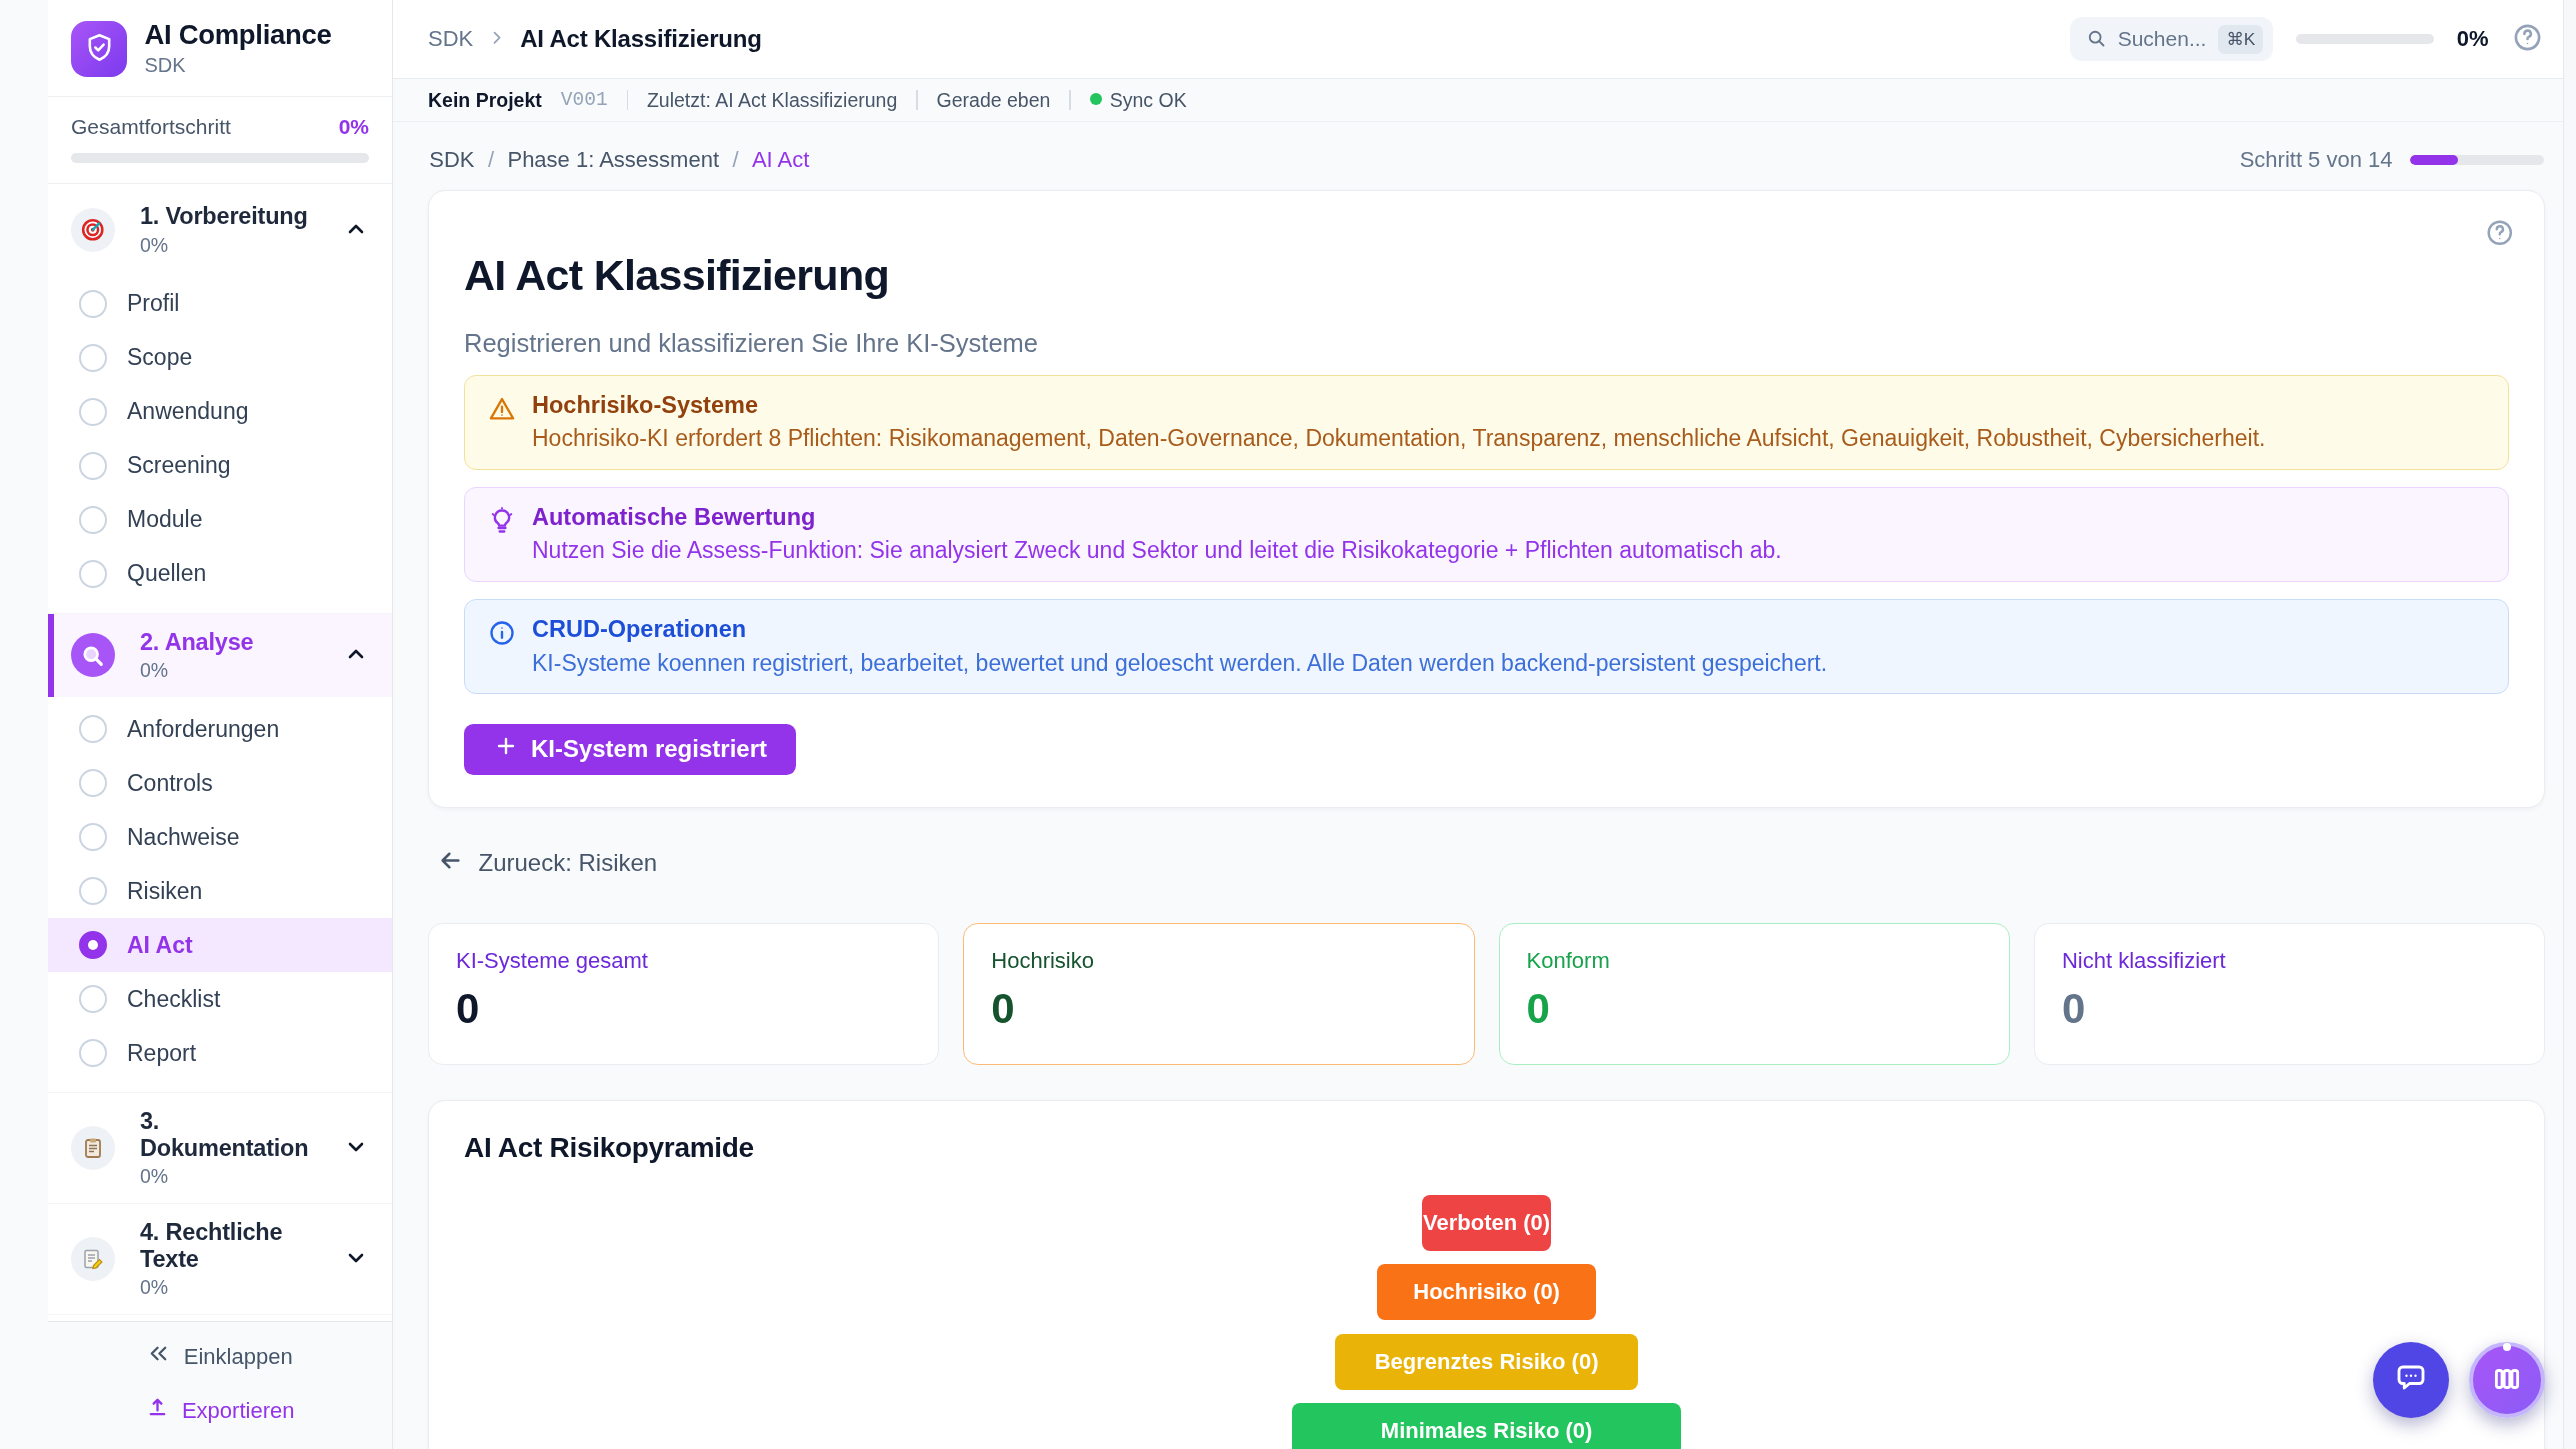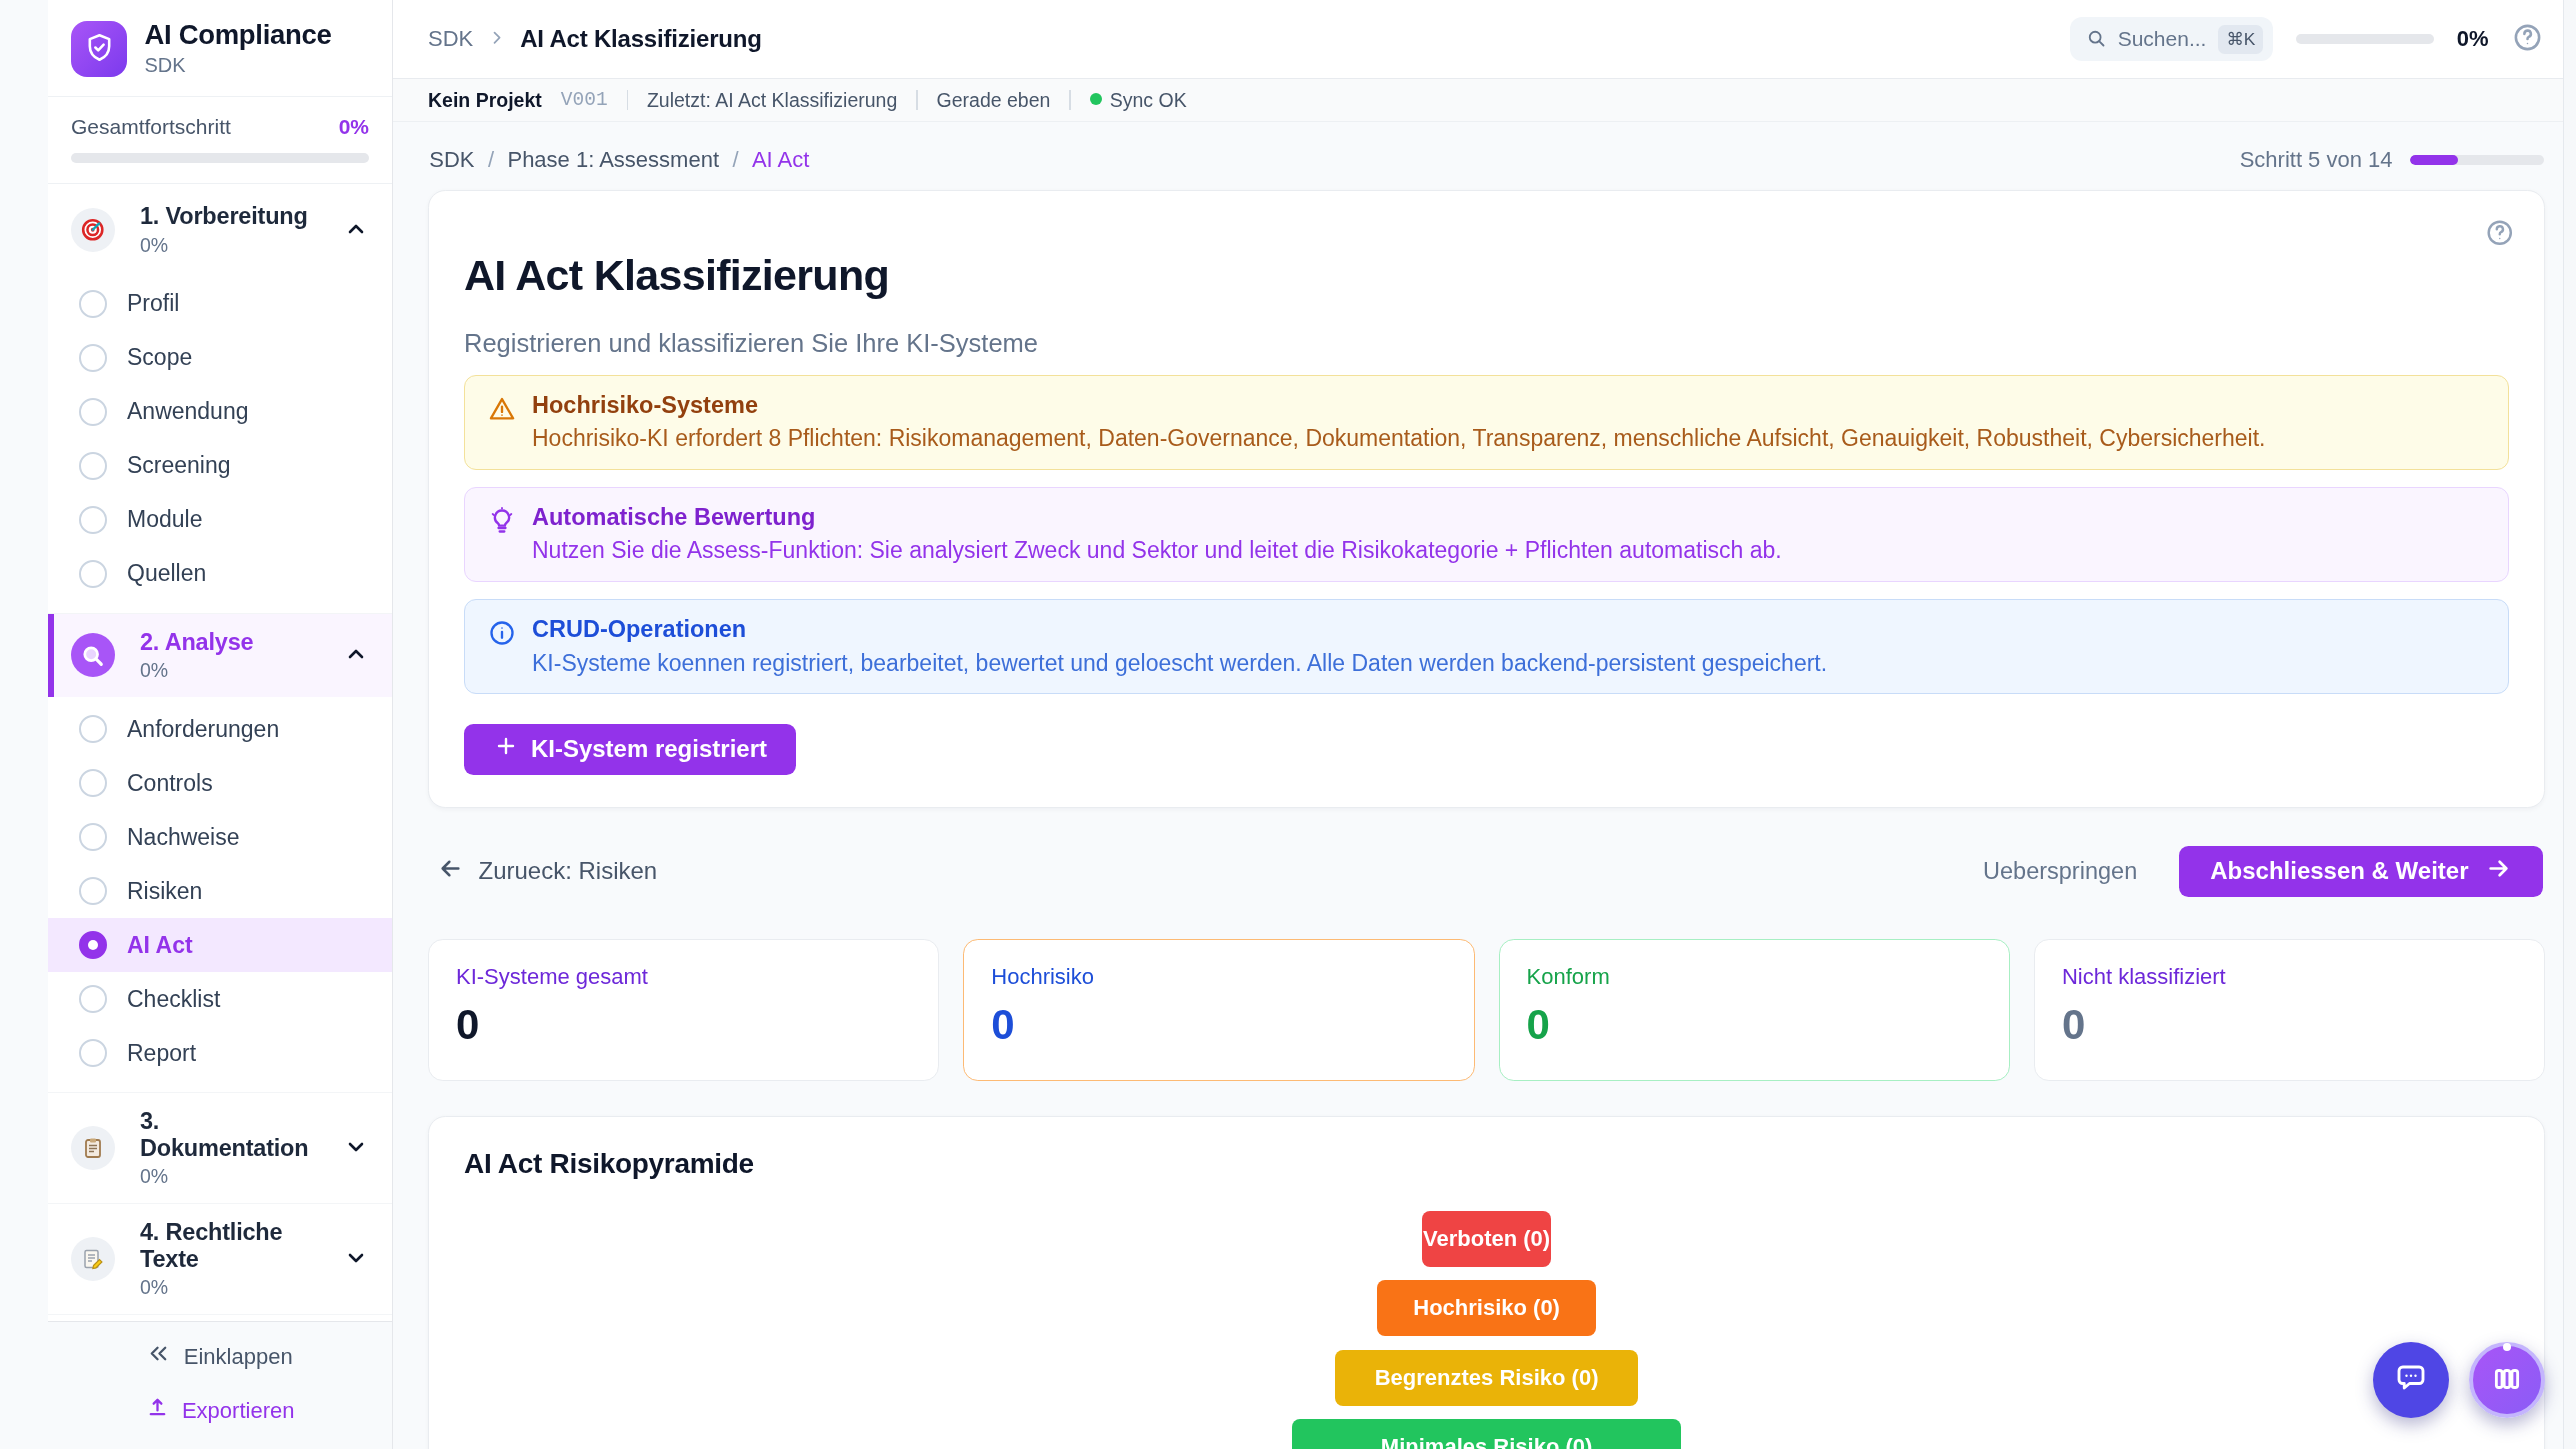--- a/index.html
+++ b/index.html
@@ -101,21 +101,21 @@
   .back-link{display:flex;align-items:center;gap:14.8px;background:none;border:none;font-size:24px;color:#475569;font-family:inherit;cursor:pointer;}
   .navrow-right{display:flex;align-items:center;gap:36px;}
   .skip-link{background:none;border:none;font-size:23.5px;color:#64748B;font-family:inherit;cursor:pointer;}
   .btn-next{display:inline-flex;align-items:center;gap:16px;background:#9333EA;color:#fff;border:none;border-radius:9.4px;height:51px;padding:0 31px;font-size:24px;font-weight:bold;font-family:inherit;cursor:pointer;}
 
   .stats{display:grid;grid-template-columns:repeat(4,1fr);gap:24px;margin-top:42px;}
   .stat{background:#fff;border:1.3px solid #E9ECF0;border-radius:14.8px;padding:24px 27px;height:142px;}
   .stat-label{font-size:22px;color:#6d28d9;}
   .stat-value{font-size:42px;font-weight:bold;color:#0F172A;margin-top:10.7px;}
   .stat.orange{border-color:#FDBA74;}
-  .stat.orange .stat-label,.stat.orange .stat-value{color:#1d4ed8;}
+  .stat.orange .stat-label,.stat.orange .stat-value{color:#14532d;}
   .stat.green{border-color:#A7EFC3;}
   .stat.green .stat-label{color:#16A34A;}
   .stat.green .stat-value{color:#16A34A;}
   .stat.slate .stat-value{color:#64748B;}
 
   .pyramid-card{margin-top:35px;padding:31px 35px;height:510px;}
   .pyr-title{font-size:28px;font-weight:bold;letter-spacing:-0.3px;color:#0F172A;}
   .pyr-stack{margin-top:31px;display:flex;flex-direction:column;align-items:center;gap:13.4px;}
   .pyr-bar{height:56px;border-radius:8px;color:#fff;font-size:22px;font-weight:bold;display:flex;align-items:center;justify-content:center;white-space:nowrap;}
 
@@ -462,31 +462,20 @@
 
       <div class="navrow">
         <button class="back-link">
           <span>
             <svg width="27" height="27" viewBox="0 0 24 24" fill="none" stroke="#475569" stroke-width="2.2" stroke-linecap="round" stroke-linejoin="round">
                 <path d="M19 12H5M11 6l-6 6 6 6"></path>
               </svg>
           </span>
           <span>Zurueck: Risiken</span>
         </button>
-        <div class="navrow-right">
-          <button class="skip-link">Ueberspringen</button>
-          <button class="btn-next">
-            <span>Abschliessen &amp; Weiter</span>
-            <span>
-              <svg width="27" height="27" viewBox="0 0 24 24" fill="none" stroke="#fff" stroke-width="2.4" stroke-linecap="round" stroke-linejoin="round">
-                  <path d="M5 12h14M13 6l6 6-6 6"></path>
-                </svg>
-            </span>
-          </button>
-        </div>
       </div>
 
       <div class="stats">
         <div class="stat">
           <div class="stat-label">KI-Systeme gesamt</div>
           <div class="stat-value">0</div>
         </div>
         <div class="stat orange">
           <div class="stat-label">Hochrisiko</div>
           <div class="stat-value">0</div>

